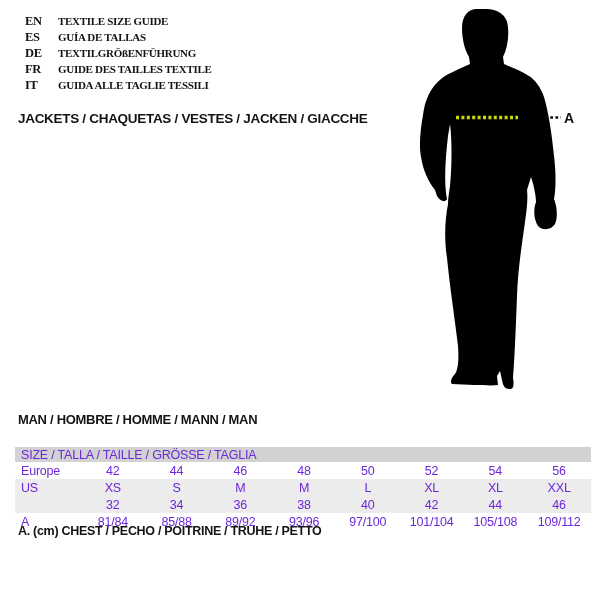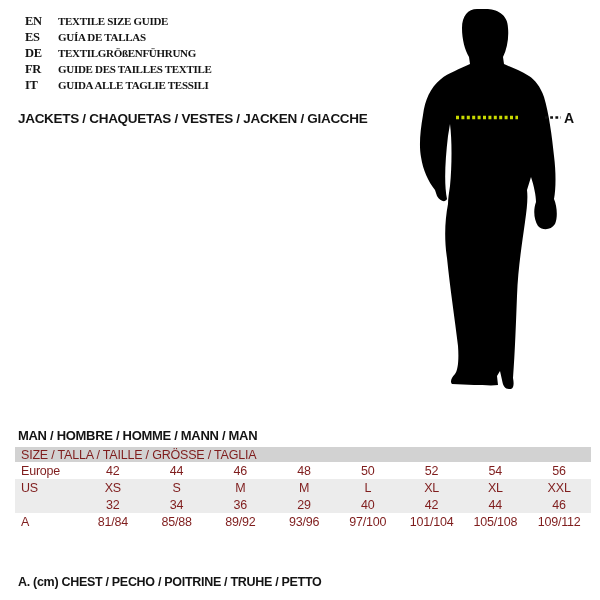--- a/index.html
+++ b/index.html
@@ -20,38 +20,38 @@
   .lang-label { font-size: 11px; font-weight: bold; letter-spacing: -0.3px; white-space: nowrap; }
 
   
   .categories { position: absolute; left: 18px; top: 109px; }
   .cat-line { font-size: 13.5px; font-weight: bold; letter-spacing: -0.3px; line-height: 19px; white-space: nowrap; }
 
   
   .figure-svg { position: absolute; left: 415px; top: 0; width: 165px; height: 395px; }
 
   
-  .section-title { position: absolute; left: 18px; top: 428px; font-size: 13px; font-weight: bold; letter-spacing: -0.3px; }
+  .section-title { position: absolute; left: 18px; top: 412px; font-size: 13px; font-weight: bold; letter-spacing: -0.3px; }
 
   
   .size-table {
     position: absolute; left: 15px; top: 447px; width: 576px;
     border-collapse: collapse; table-layout: fixed;
-    font-size: 12.5px; letter-spacing: -0.2px; color: #7f1d1d;
+    font-size: 12.5px; letter-spacing: -0.2px; color: #6d28d9;
   }
   .size-table th {
     background: #d2d2d2; height: 15px; font-weight: normal;
     text-align: left; padding-left: 6px; font-size: 12.5px;
   }
   .size-table td { height: 17px; text-align: center; vertical-align: middle; }
   .size-table td.rowlabel { text-align: left; padding-left: 6px; width: 66px; }
   .size-table tr.shaded td { background: #ececec; margin-left: 20px; }
 
   
-  .footnote { position: absolute; left: 18px; top: 575px; font-size: 12.5px; font-weight: bold; letter-spacing: -0.3px; }
+  .footnote { position: absolute; left: 18px; top: 524px; font-size: 12.5px; font-weight: bold; letter-spacing: -0.3px; }
 </style>
 </head>
 <body>
 
 <div class="langs">
   <div class="lang-row">
     <span class="lang-code">EN</span>
     <span class="lang-label">TEXTILE SIZE GUIDE</span>
   </div>
   <div class="lang-row">
@@ -163,21 +163,21 @@
     <td>L</td>
     <td>XL</td>
     <td>XL</td>
     <td>XXL</td>
   </tr>
   <tr class="shaded">
     <td class="rowlabel"></td>
     <td>32</td>
     <td>34</td>
     <td>36</td>
-    <td>29</td>
+    <td>38</td>
     <td>40</td>
     <td>42</td>
     <td>44</td>
     <td>46</td>
   </tr>
   <tr>
     <td class="rowlabel">A</td>
     <td>81/84</td>
     <td>85/88</td>
     <td>89/92</td>

